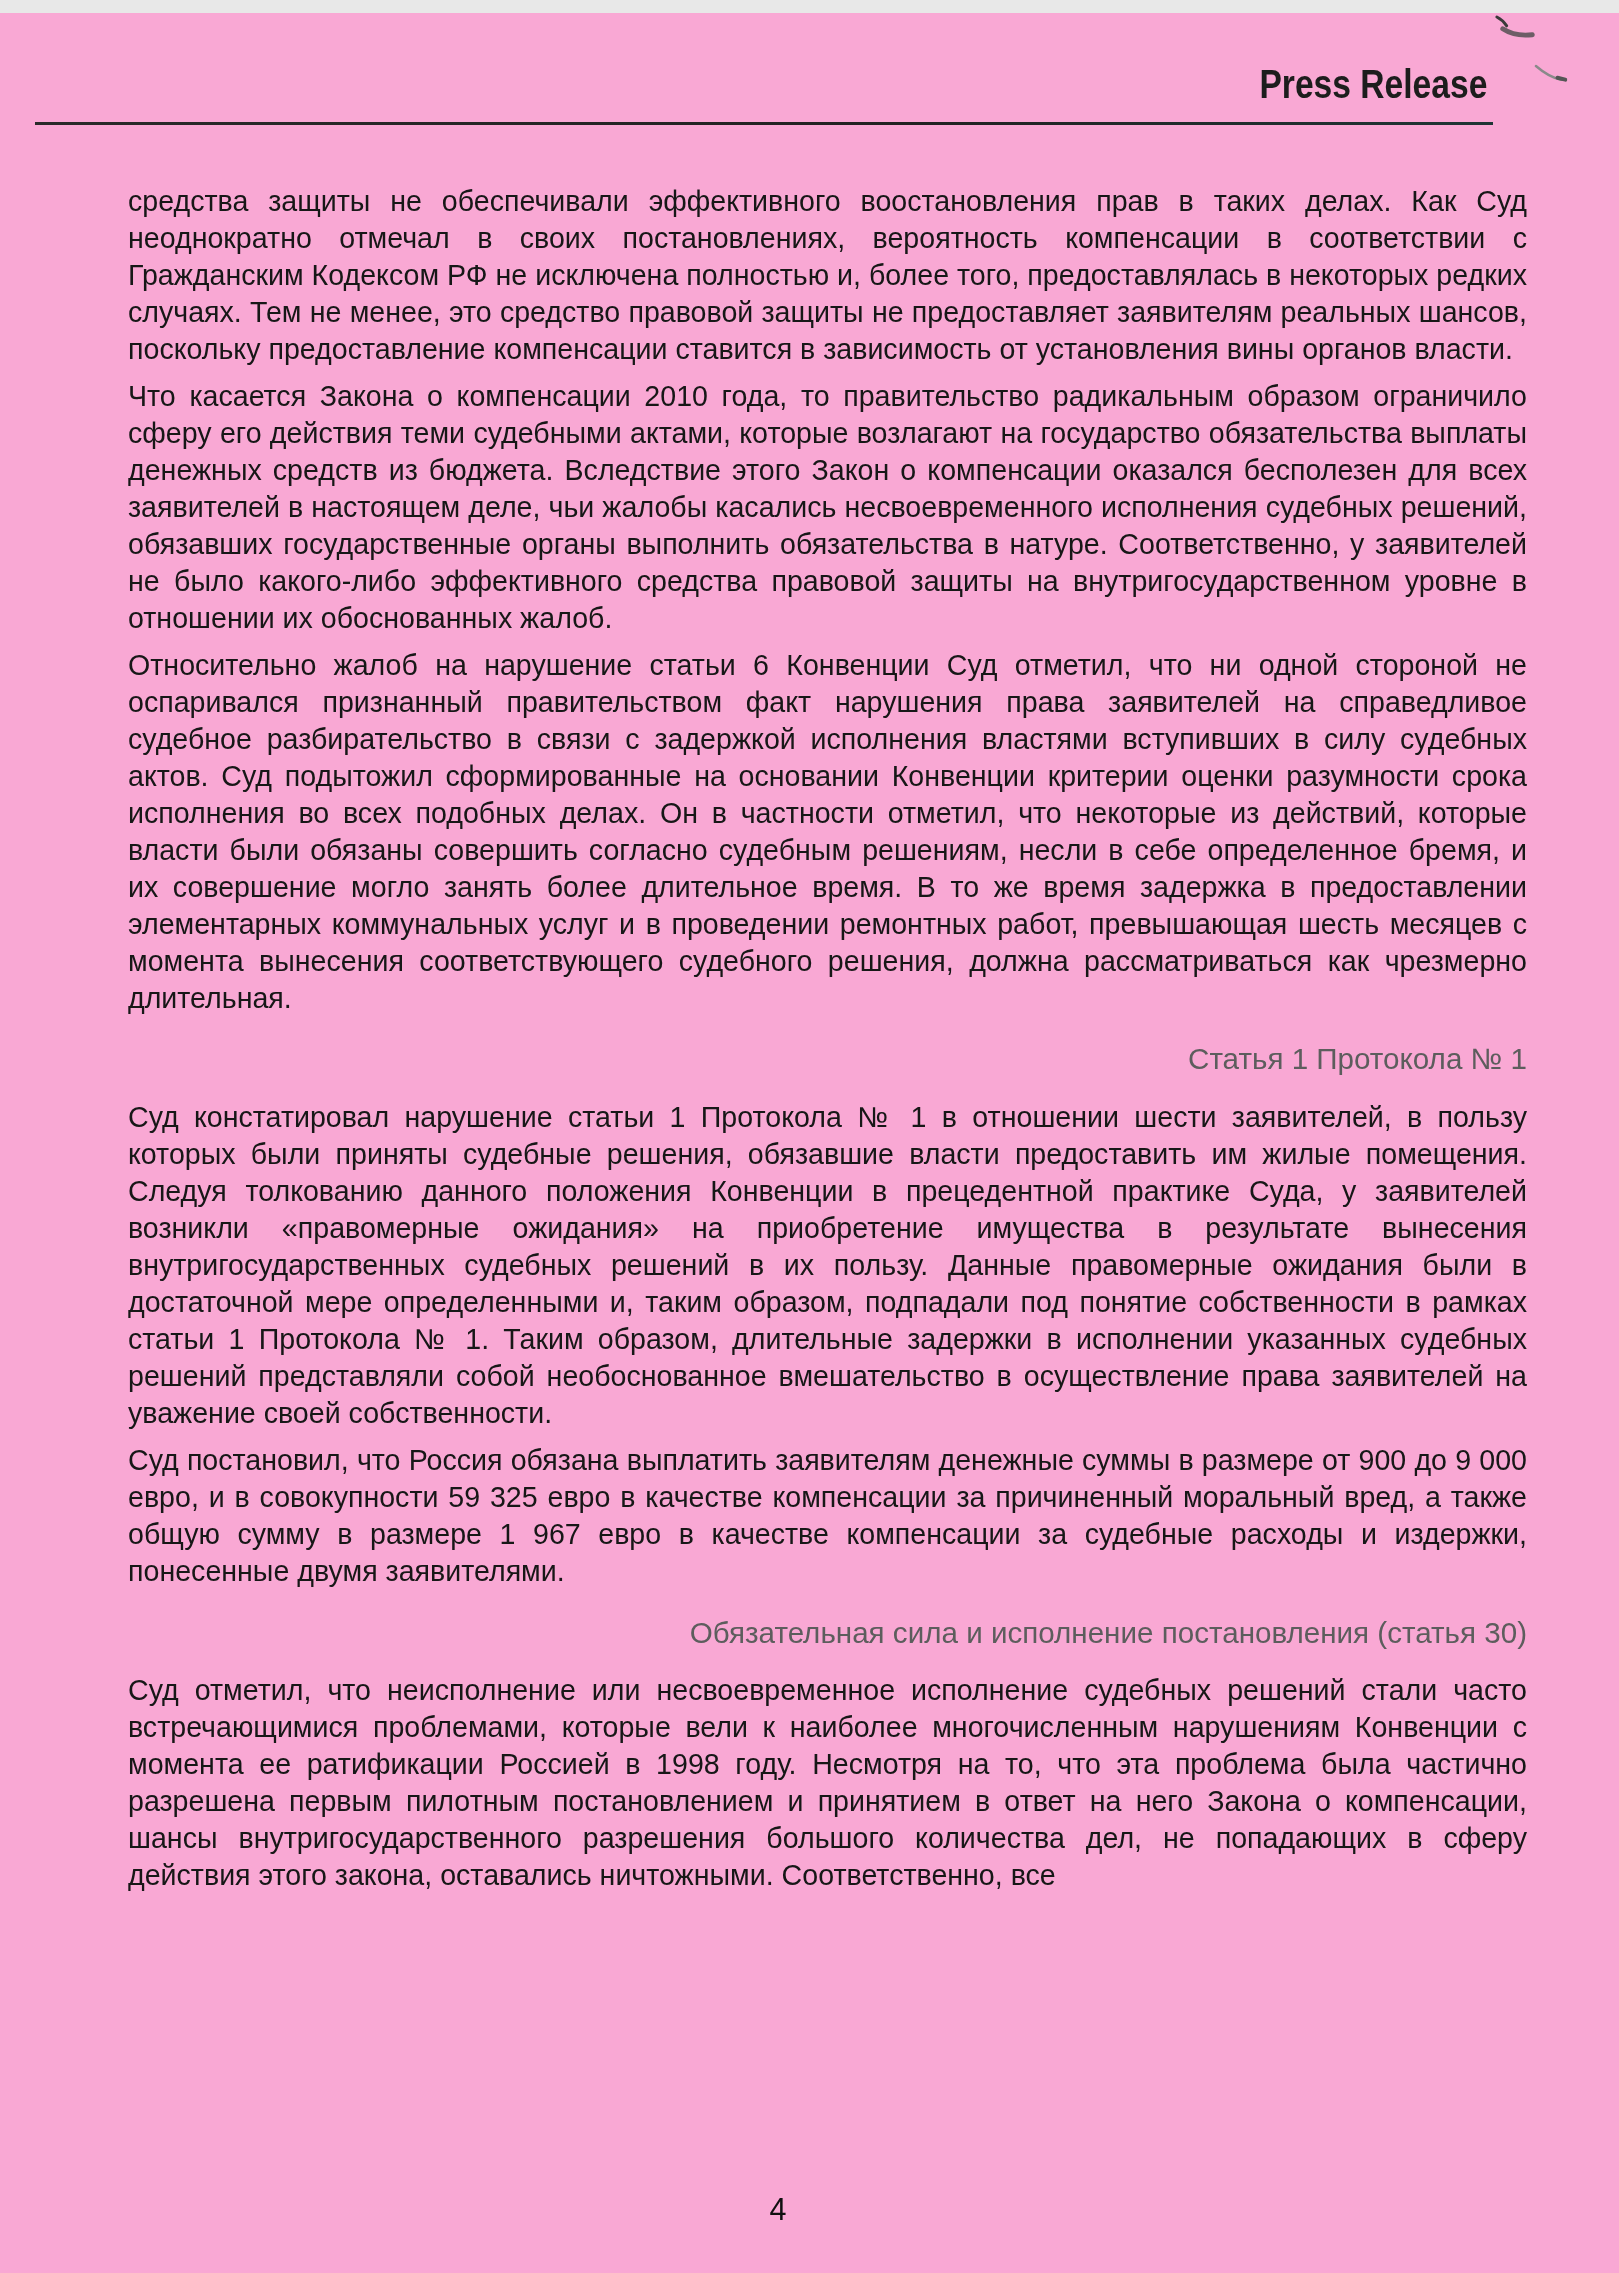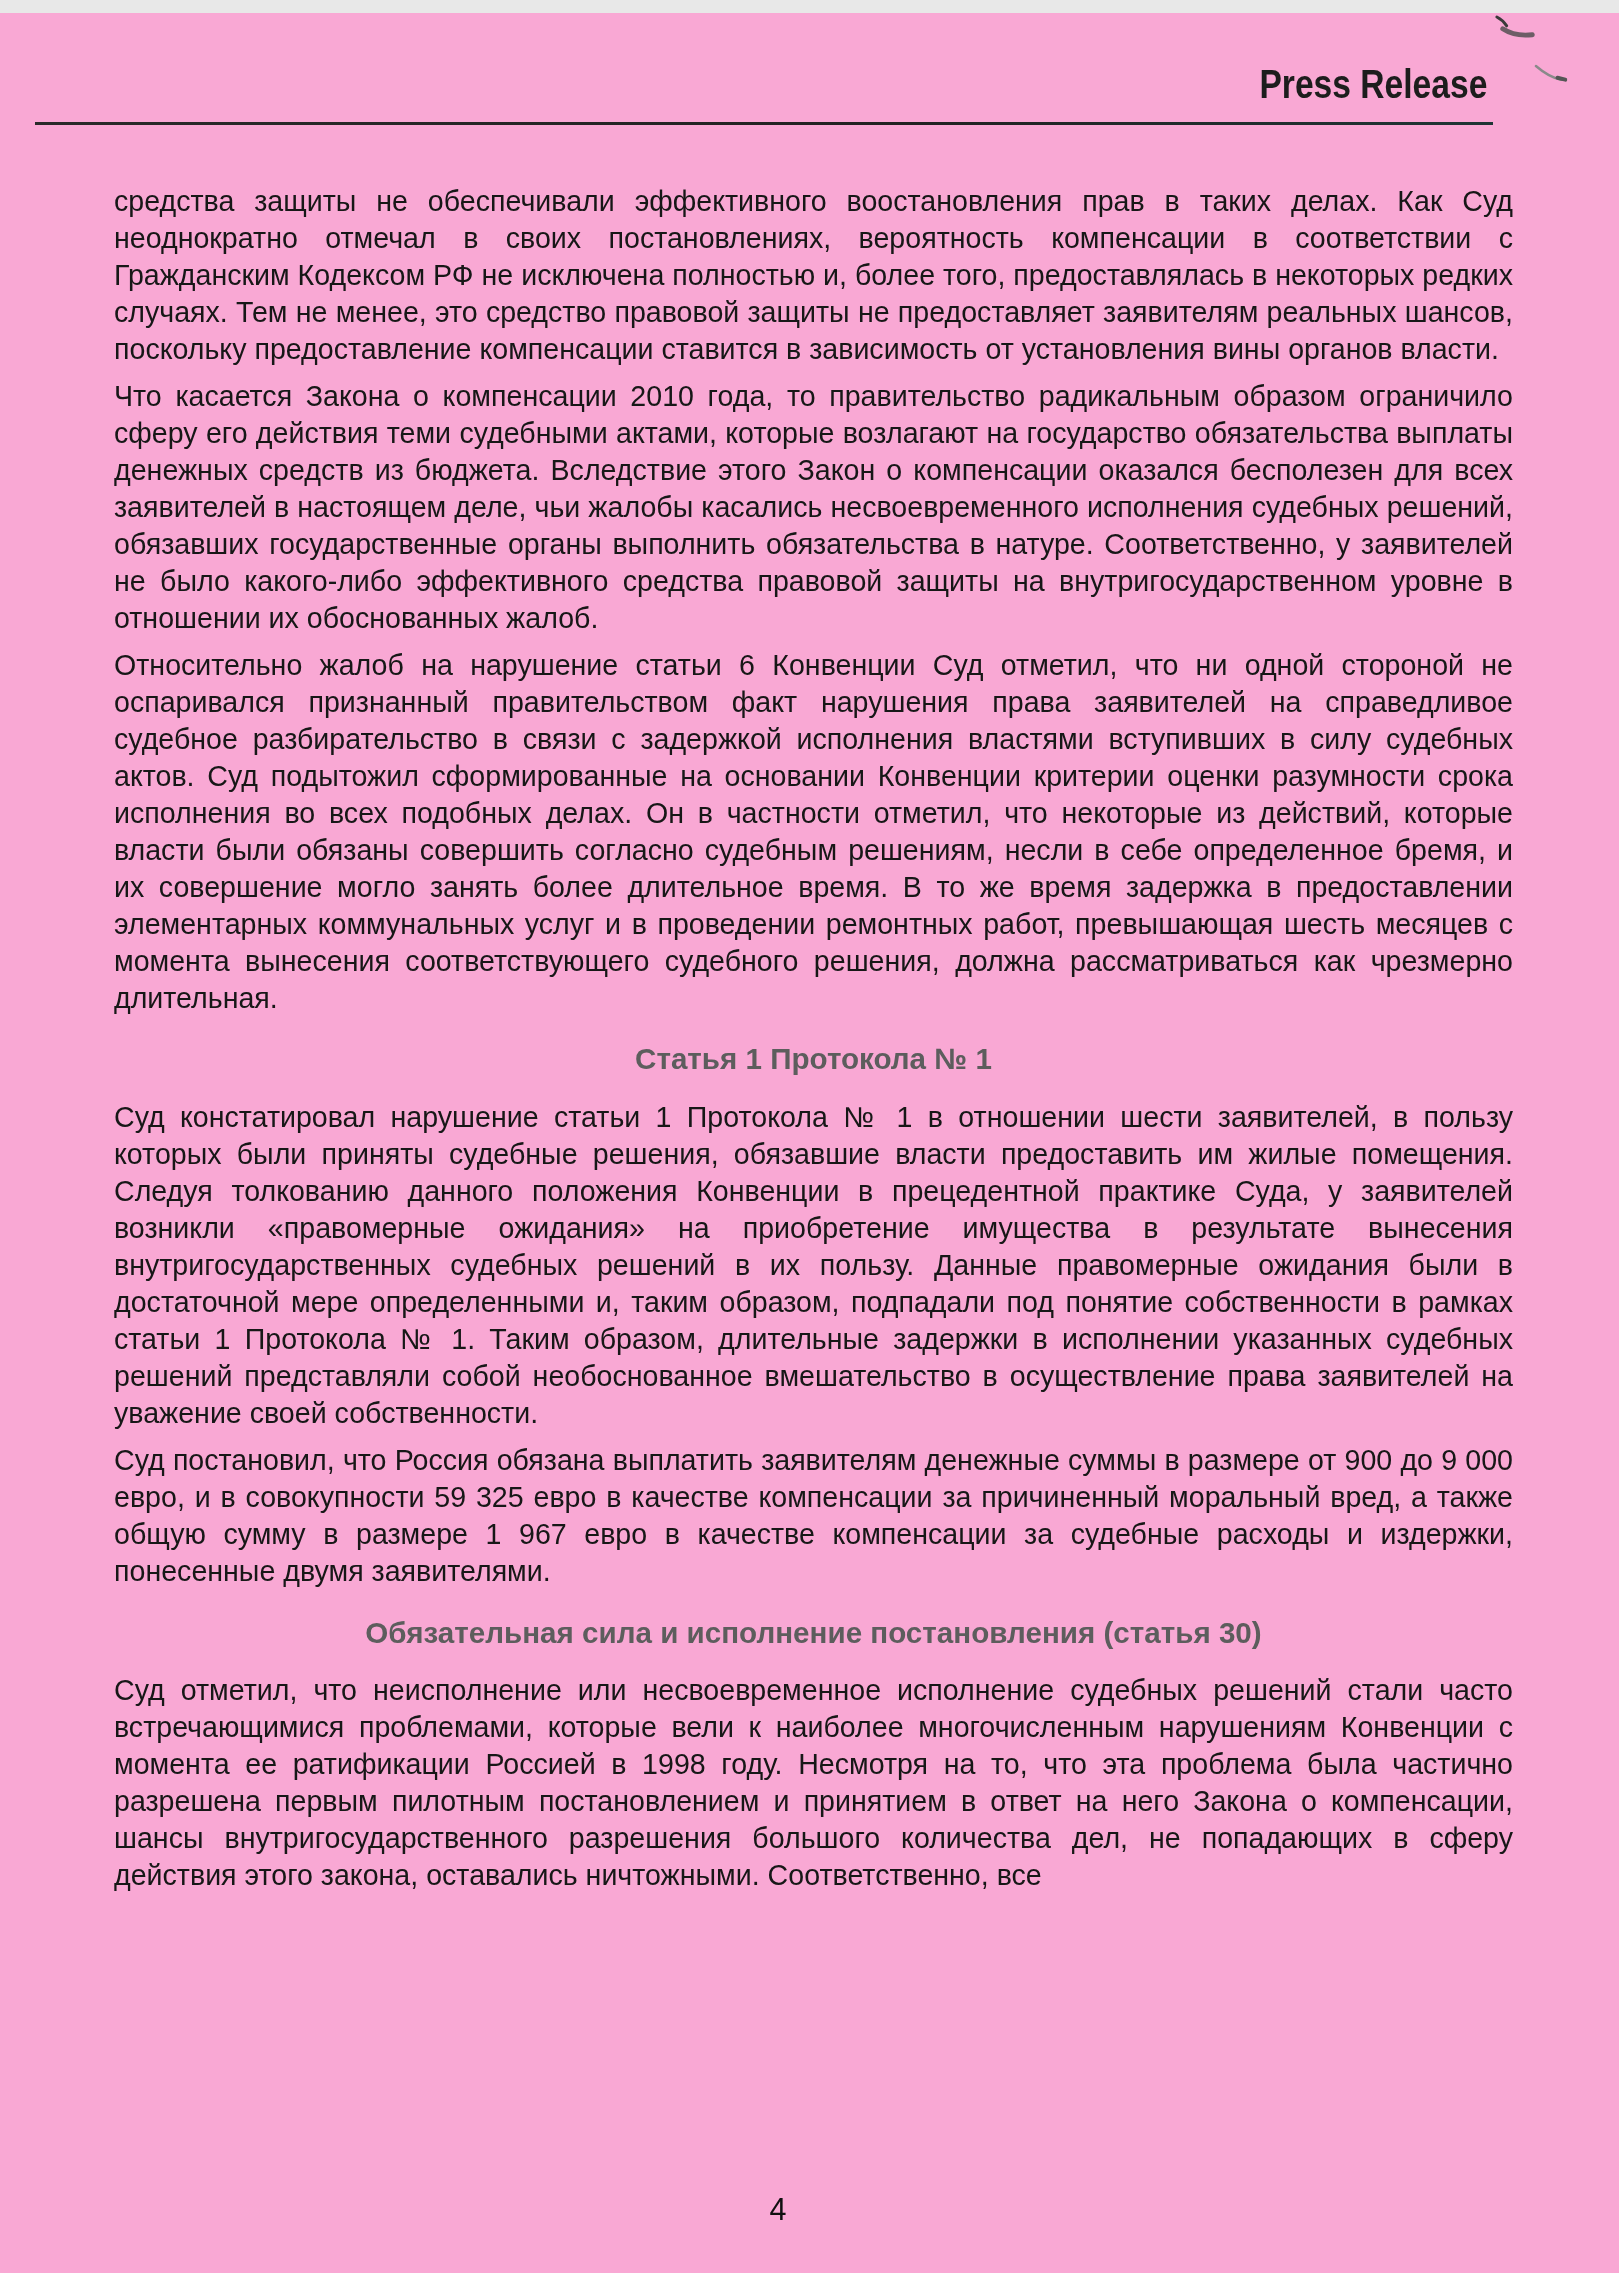--- a/index.html
+++ b/index.html
@@ -29,39 +29,39 @@
     position: absolute;
     top: 109px;
     left: 35px;
     width: 1458px;
     height: 3px;
     background: linear-gradient(to right, #2a2a2a 0%, #222 60%, #1f3535 100%);
   }
   .doc-body {
     position: absolute;
     top: 170px;
-    left: 114px;
+    left: 128px;
     width: 1399px;
     font-size: 28.6px;
     line-height: 37px;
     text-align: justify;
     color: #171717;
   }
   .doc-body p {
     margin: 0 0 9.9px 0;
     padding: 0;
   }
   .doc-body h2.sec {
     margin: 23.6px 0 21.7px 0;
     padding: 0;
     font-size: 29.6px;
     line-height: 37px;
-    font-weight: 700;
+    font-weight: 400;
     color: var(--heading-color, #5d5d5d);
-    text-align: center;
+    text-align: right;
   }
   .page-number {
     position: absolute;
     top: 2179px;
     left: 0;
     width: 1556px;
     text-align: center;
     font-size: 30.5px;
     color: #101010;
   }

